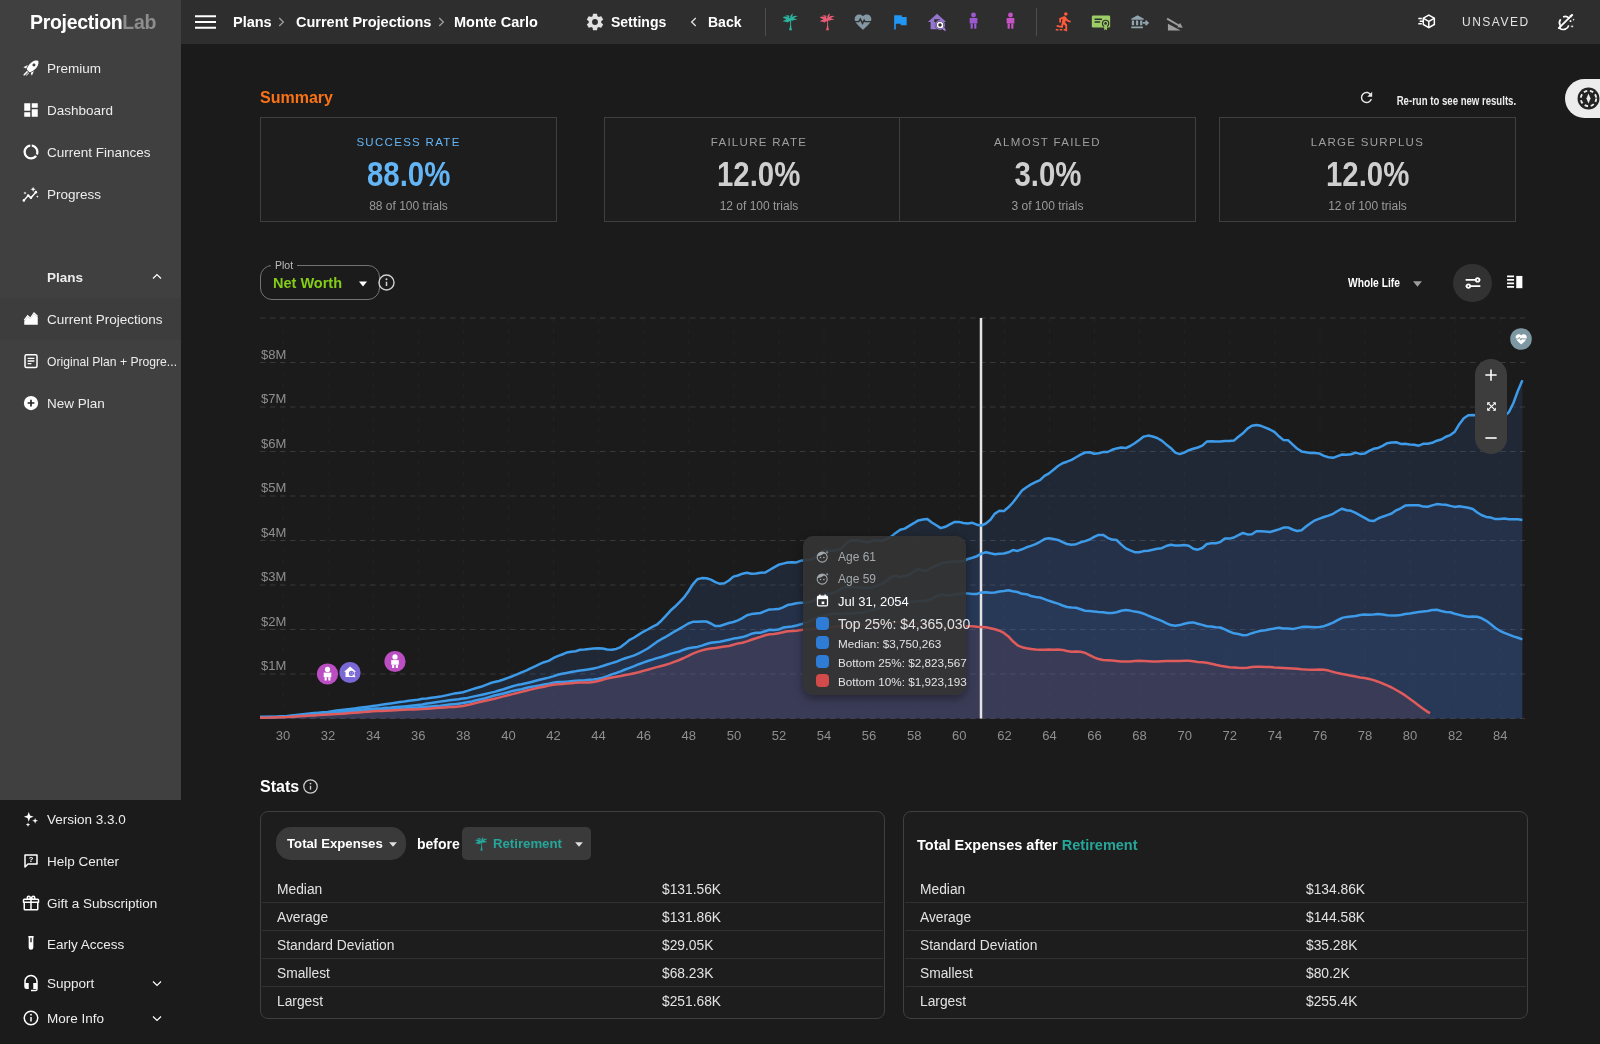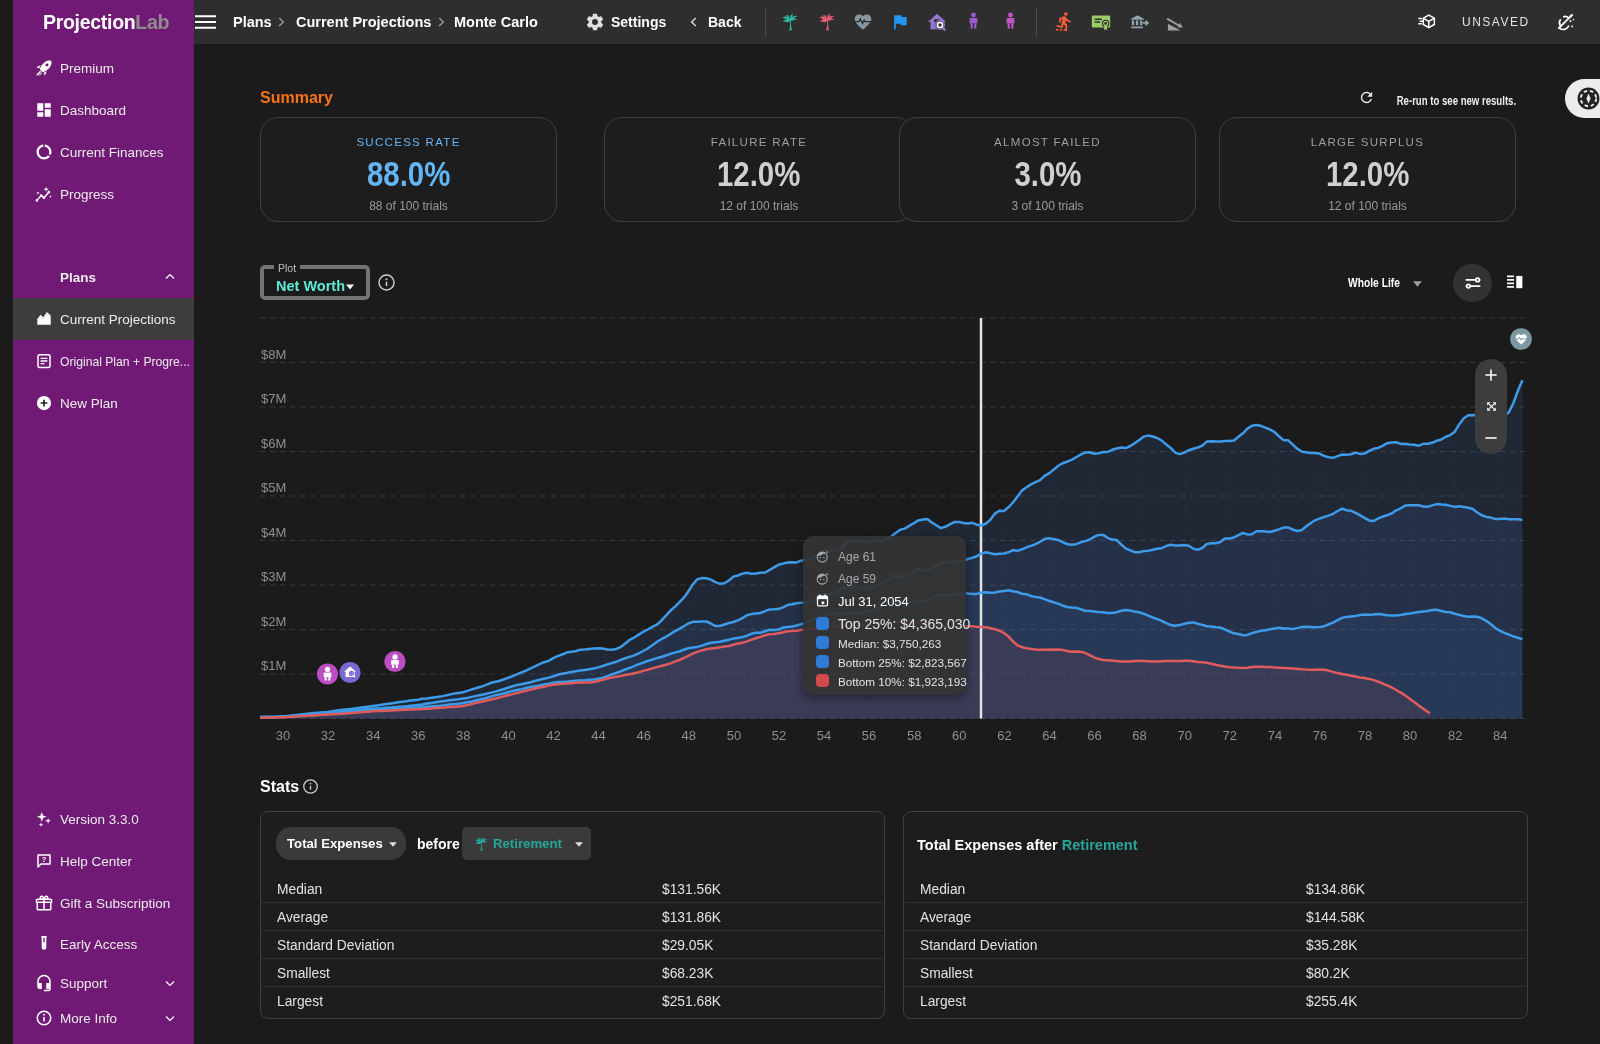--- a/index.html
+++ b/index.html
@@ -1,32 +1,32 @@
 <!DOCTYPE html>
 <html><head><meta charset="utf-8"><title>ProjectionLab</title><style>
 *{margin:0;padding:0;box-sizing:border-box}
 html,body{width:1600px;height:1044px;overflow:hidden;background:#1b1b1b;
   font-family:"Liberation Sans",sans-serif;-webkit-font-smoothing:antialiased}
 .abs{position:absolute}
 body{position:relative}
 
-#sidebar{position:absolute;left:13px;top:0;width:181px;height:1044px;background:#701a75;z-index:5}
+#sidebar{position:absolute;left:0;top:0;width:181px;height:800px;background:#404040;z-index:5}
 #logo{position:absolute;left:30px;top:11px;font-size:19.5px;font-weight:bold;color:#fff;letter-spacing:-0.3px}
 #logo span{color:#8d8d8d}
 .sitem{position:absolute;left:0;width:181px;height:42px;color:#ececec;font-size:13.5px;font-weight:500}
 .sitem .ic{position:absolute;left:22px;top:50%;transform:translateY(-50%);width:18px;height:18px}
 .sitem .tx{position:absolute;left:47px;top:50%;transform:translateY(-50%);white-space:nowrap}
 .sitem .chev{position:absolute;right:18px;top:50%;transform:translateY(-50%);width:12px;height:12px}
 .sel{background:#3d3d3d}
 
 #topbar{position:absolute;left:181px;top:0;width:1419px;height:44px;background:#2e2e2e;z-index:4;color:#fff}
 .tbtx{position:absolute;top:0;height:44px;line-height:44px;font-size:14.5px;font-weight:bold;white-space:nowrap}
 .tbdiv{position:absolute;top:8px;width:1px;height:28px;background:#4d4d4d}
 
-.card{position:absolute;border:1px solid #3f3f3f;border-radius:18px;background:#1d1d1d}
+.card{position:absolute;border:1px solid #3f3f3f;border-radius:0;background:#1d1d1d}
 .clab{position:absolute;top:18px;left:0;width:100%;text-align:center;font-size:11.5px;font-weight:500;letter-spacing:1.3px;color:#9f9f9f}
 .cval{position:absolute;top:38px;left:0;width:100%;text-align:center;font-size:35px;font-weight:bold;color:#cfcfcf;line-height:35px}.cval span{display:inline-block;transform:scaleX(.84)}
 .csub{position:absolute;top:81px;left:0;width:100%;text-align:center;font-size:12px;color:#9a9a9a}
 #ttp{position:absolute;left:803px;top:536px;width:163px;height:159px;background:rgba(52,52,52,.93);
  border-radius:10px;z-index:3;box-shadow:0 3px 10px rgba(0,0,0,.4)}
 .trow{position:absolute;left:0;width:100%;height:19px;font-size:12.5px}
 .trow .t{position:absolute;left:35px;top:50%;transform:translateY(-50%);white-space:nowrap}
 .sw{position:absolute;left:13px;top:3px;width:13px;height:13px;border-radius:4px}
 .statrow{position:absolute;left:0;width:100%;height:28px;font-size:13.8px;color:#e2e2e2}
 .statrow .l{position:absolute;left:16px;top:50%;transform:translateY(-50%)}
@@ -220,23 +220,23 @@
 <div class="card" style="left:899px;top:117px;width:297px;height:105px">
     <div class="clab" style="color:#9f9f9f">ALMOST FAILED</div>
     <div class="cval" style="color:#cfcfcf"><span>3.0%</span></div>
     <div class="csub">3 of 100 trials</div>
   </div>
 <div class="card" style="left:1219px;top:117px;width:297px;height:105px">
     <div class="clab" style="color:#9f9f9f">LARGE SURPLUS</div>
     <div class="cval" style="color:#cfcfcf"><span>12.0%</span></div>
     <div class="csub">12 of 100 trials</div>
   </div>
-<div class="abs" style="left:260px;top:265px;width:110px;height:35px;border:4px solid #737373;border-radius:5px">
+<div class="abs" style="left:260px;top:265px;width:120px;height:35px;border:1px solid #737373;border-radius:12px">
     <div class="abs" style="left:10px;top:-7px;background:#1b1b1b;padding:0 4px;font-size:10.5px;color:#bdbdbd">Plot</div>
-    <div class="abs" style="left:12px;top:9px;font-size:14.5px;font-weight:bold;color:#5eead4">Net Worth</div>
+    <div class="abs" style="left:12px;top:9px;font-size:14.5px;font-weight:bold;color:#84cc16">Net Worth</div>
     <svg class="abs" style="right:11px;top:14px" width="10" height="8" viewBox="0 0 12 10">
       <path d="M1 2l5 6 5-6z" fill="#fff"></path>
     </svg>
   </div>
 <svg class="abs" style="left:377px;top:273px" width="19" height="19" viewBox="0 0 24 24">
     <circle cx="12" cy="12" r="9.5" fill="none" stroke="#cfcfcf" stroke-width="1.8"></circle>
     <path d="M12 11v5.5" stroke="#cfcfcf" stroke-width="1.9"></path>
     <circle cx="12" cy="7.8" r="1.25" fill="#cfcfcf"></circle>
   </svg>
 <div class="abs" style="left:1348px;top:275px;font-size:13.5px;font-weight:bold;color:#fff"><span style="display:inline-block;transform:scaleX(.76);transform-origin:left center">Whole Life</span></div>

